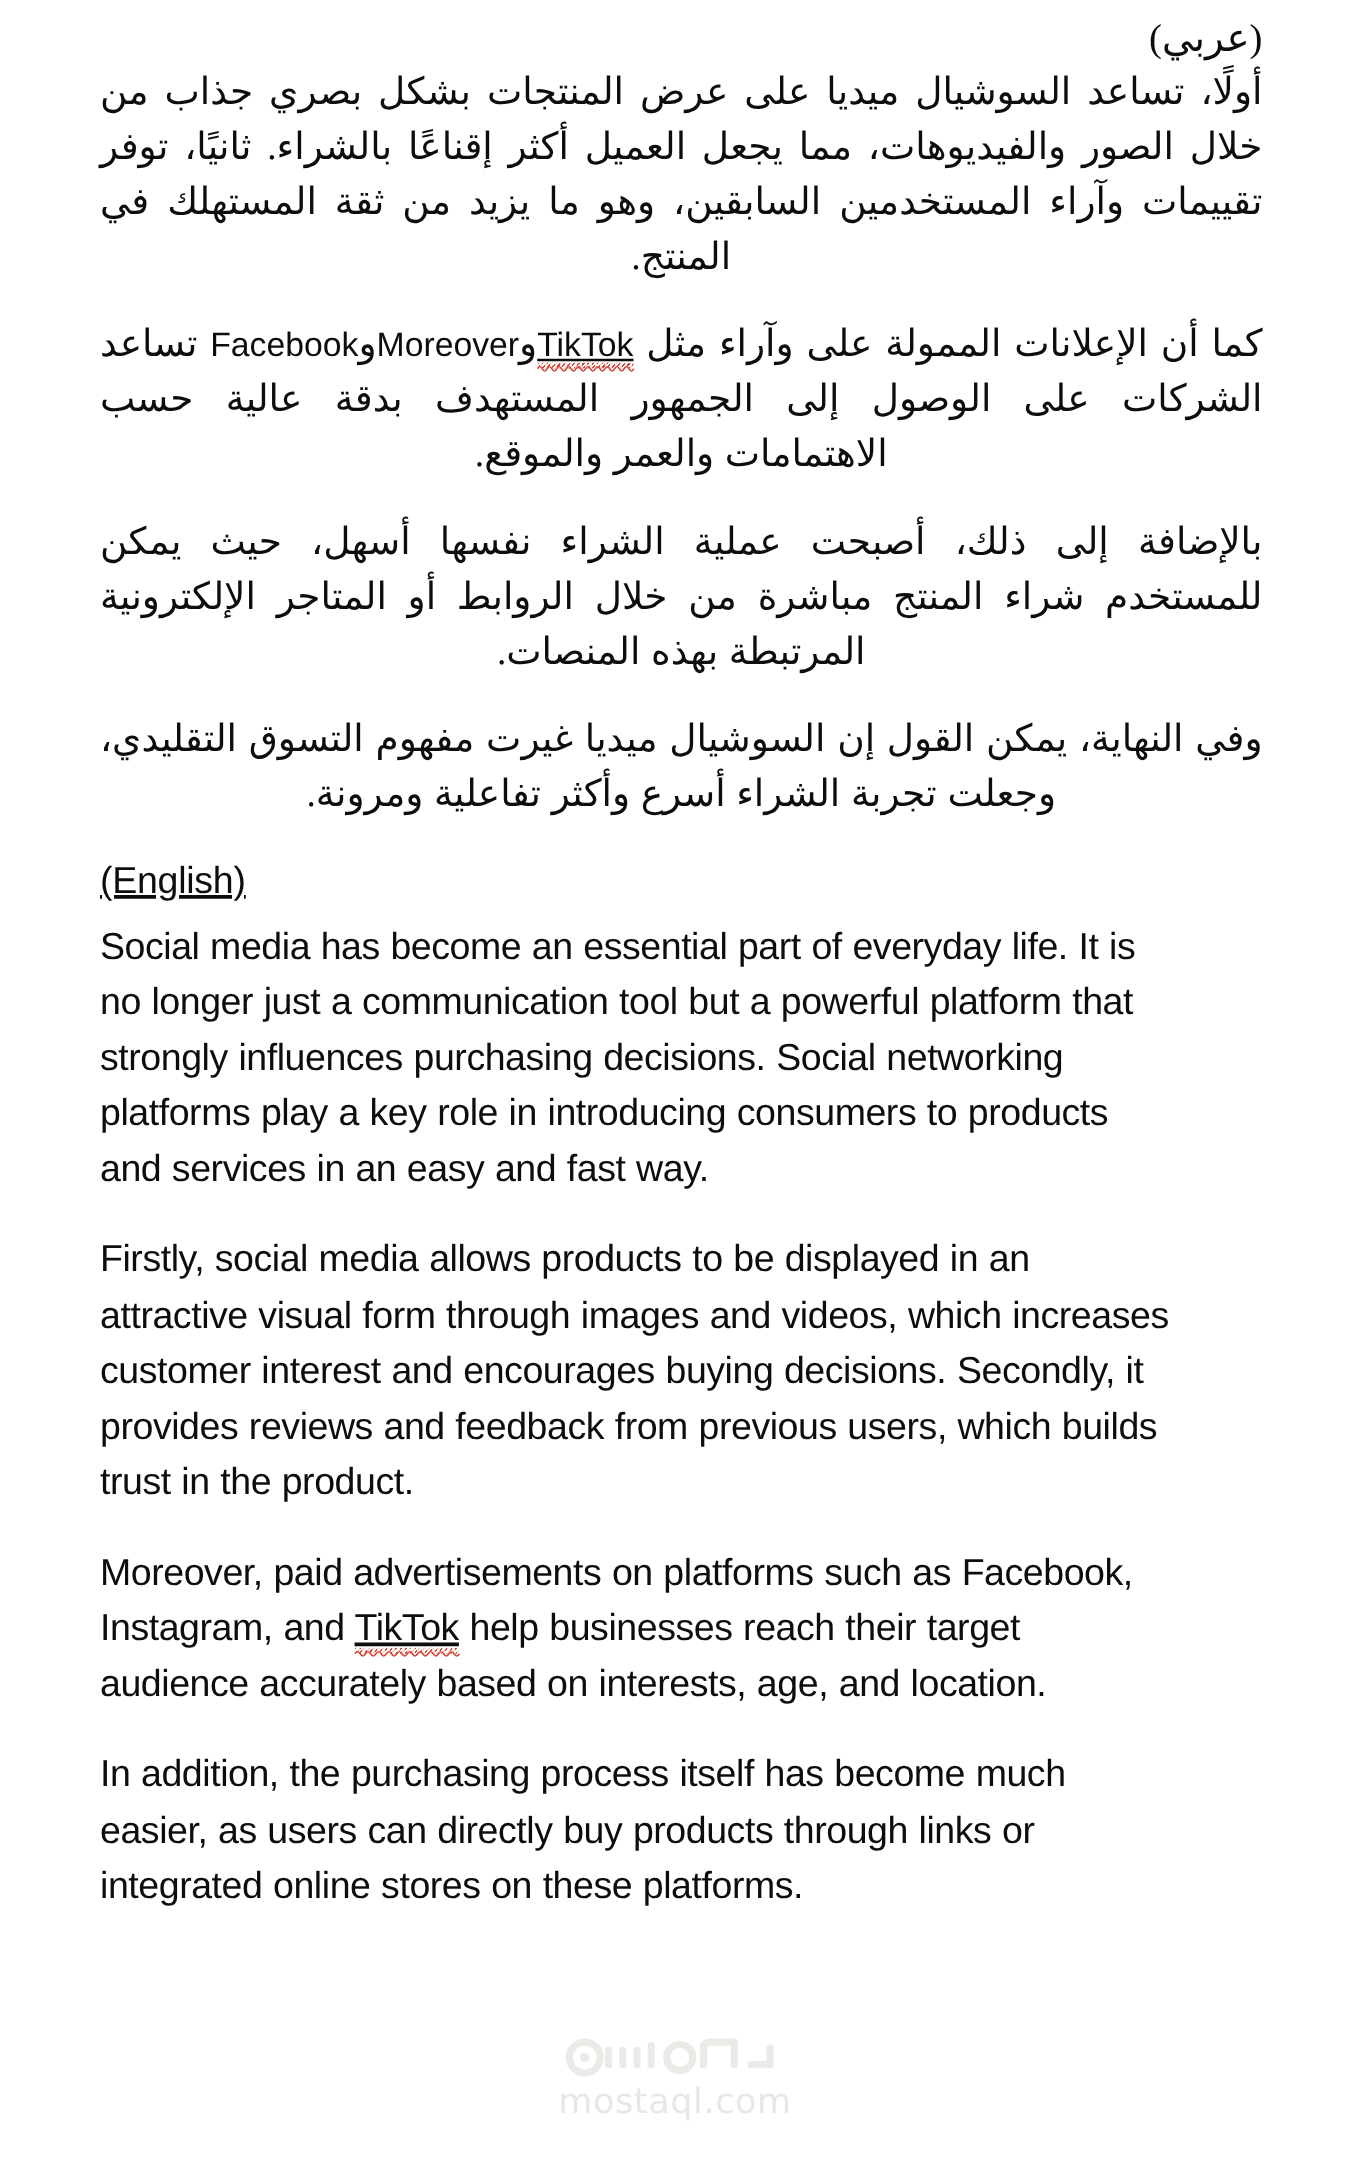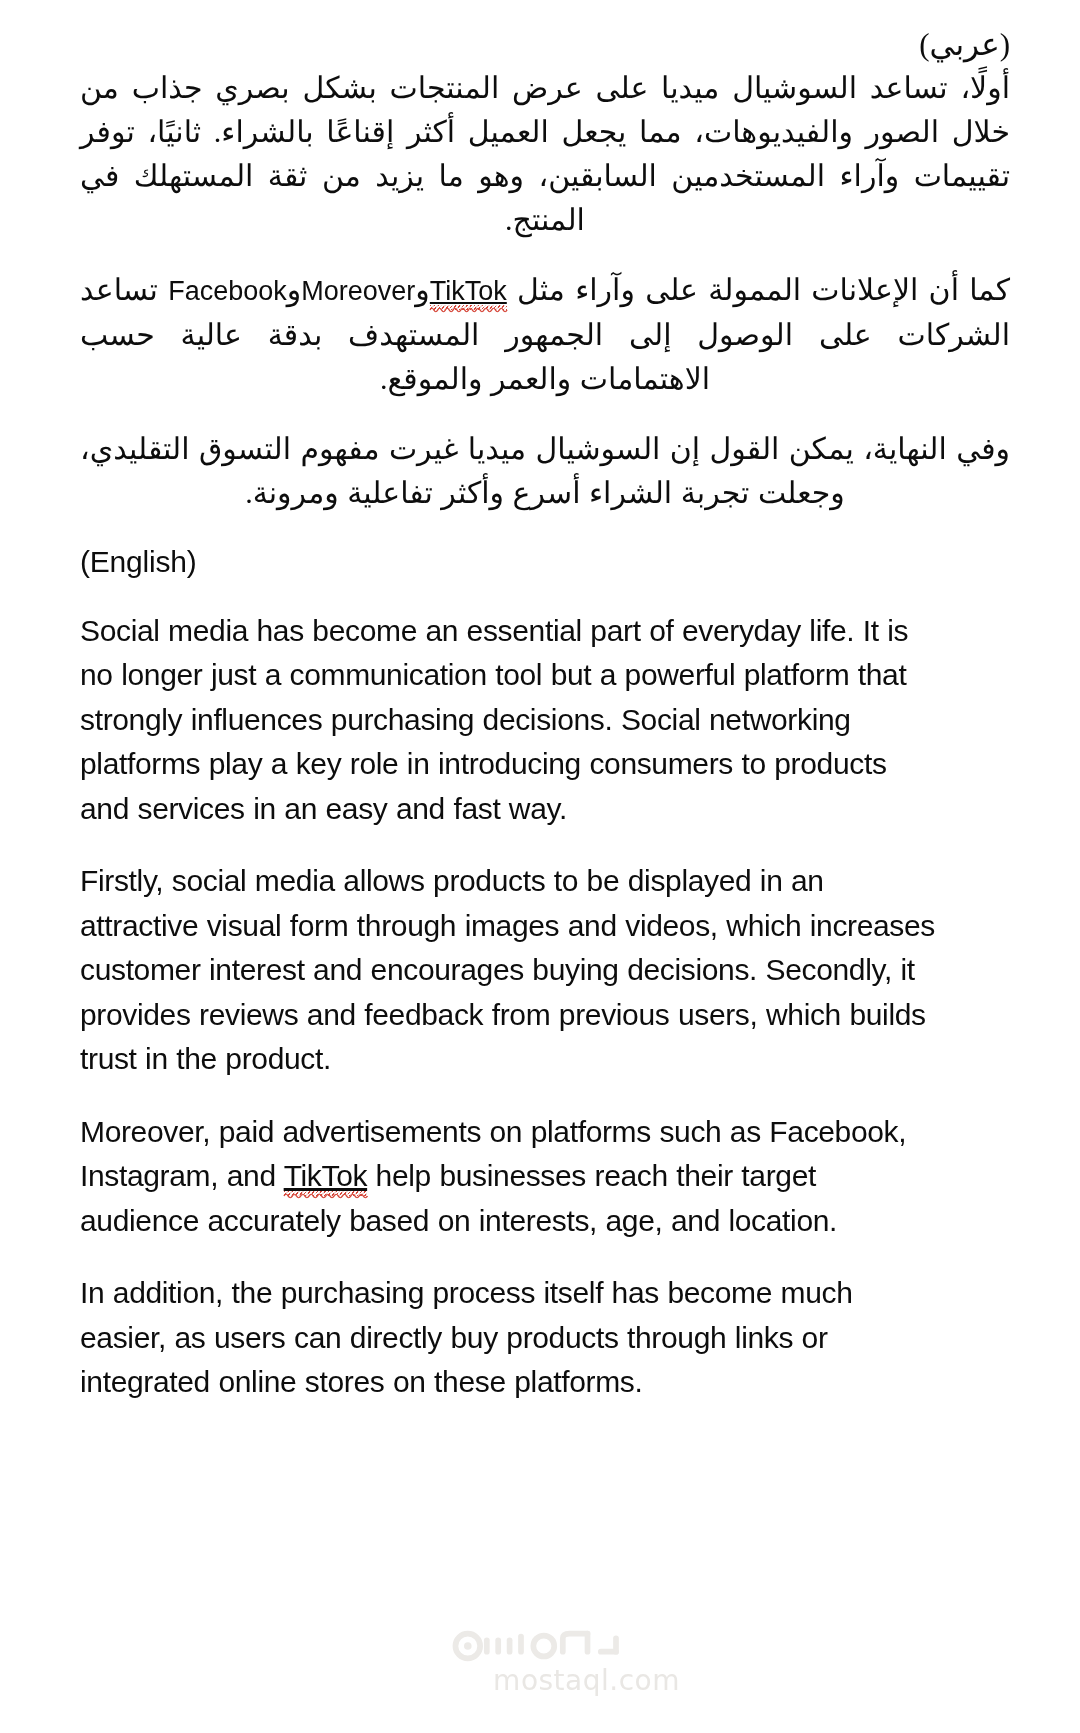--- a/index.html
+++ b/index.html
@@ -30,21 +30,21 @@
   .ar-block {
     direction: rtl;
     text-align: right;
     unicode-bidi: isolate;
     font-family: "Liberation Serif", "DejaVu Serif", serif;
   }
   .ar-label {
     font-size: 31px;
     line-height: 1.35;
     margin: 0;
-    padding-top: 24px;
+    padding-top: 10px;
     direction: rtl;
     text-align: right;
     font-family: "Liberation Serif", "DejaVu Serif", serif;
   }
   .ar-p {
     font-size: 30px;
     line-height: 44px;
     margin: 0 0 26px 0;
     text-align: justify;
     text-align-last: center;
@@ -63,22 +63,23 @@
 
   
   .en-block {
     direction: ltr;
     text-align: left;
     font-family: "Liberation Sans", "DejaVu Sans", sans-serif;
   }
   .en-label {
     font-size: 30px;
     line-height: 1.4;
-    margin: 0 0 26px 0;
+    margin: 0 0 10px 0;
     letter-spacing: -0.2px;
+    text-decoration: underline;
   }
   .en-p {
     font-size: 30px;
     line-height: 44.5px;
     margin: 0 0 28px 0;
     letter-spacing: -0.35px;
     word-spacing: 0.5px;
     max-width: 860px;
   }
 
@@ -116,21 +117,21 @@
     pointer-events: none;
   }
 
   
   .watermark {
     position: absolute;
     left: 50%;
     transform: translateX(-50%);
     bottom: 38px;
     width: 280px;
-    text-align: right;
+    text-align: center;
     opacity: 1;
     pointer-events: none;
     user-select: none;
   }
   .watermark .wm-mark {
     display: block;
     height: 38px;
     margin: 0 auto 2px auto;
     width: 200px;
   }
@@ -154,20 +155,21 @@
 
 
     <p class="ar-p">أولًا، تساعد السوشيال ميديا على عرض المنتجات بشكل بصري جذاب من خلال الصور والفيديوهات، مما يجعل العميل أكثر إقناعًا بالشراء. ثانيًا، توفر تقييمات وآراء المستخدمين السابقين، وهو ما يزيد من ثقة المستهلك في المنتج.</p>
 
     <p class="ar-p">
       <span>كما أن الإعلانات الممولة على وآراء مثل </span><span class="latin-in-ar misspelled"><span>TikTok</span><svg class="squiggle-svg" viewBox="0 0 60 7" preserveAspectRatio="none">
             <path d="M0,5 Q1.5,1.5 3,5 T6,5 T9,5 T12,5 T15,5 T18,5 T21,5 T24,5 T27,5 T30,5 T33,5 T36,5 T39,5 T42,5 T45,5 T48,5 T51,5 T54,5 T57,5 T60,5" fill="none" stroke="#d6483b" stroke-width="1.1"></path>
           </svg></span><span>و</span><span class="latin-in-ar">Moreover</span><span>و</span><span class="latin-in-ar">Facebook</span><span> تساعد الشركات على الوصول إلى الجمهور المستهدف بدقة عالية حسب الاهتمامات والعمر والموقع.</span>
     </p>
 
+    <p class="ar-p">بالإضافة إلى ذلك، أصبحت عملية الشراء نفسها أسهل، حيث يمكن للمستخدم شراء المنتج مباشرة من خلال الروابط أو المتاجر الإلكترونية المرتبطة بهذه المنصات.</p>
 
     <p class="ar-p">وفي النهاية، يمكن القول إن السوشيال ميديا غيرت مفهوم التسوق التقليدي، وجعلت تجربة الشراء أسرع وأكثر تفاعلية ومرونة.</p>
   </section>
 
   <section class="en-block">
 
     <p class="en-label">(English)</p>
 
     <p class="en-p">Social media has become an essential part of everyday life. It is no longer just a communication tool but a powerful platform that strongly influences purchasing decisions. Social networking platforms play a key role in introducing consumers to products and services in an easy and fast way.</p>
 

